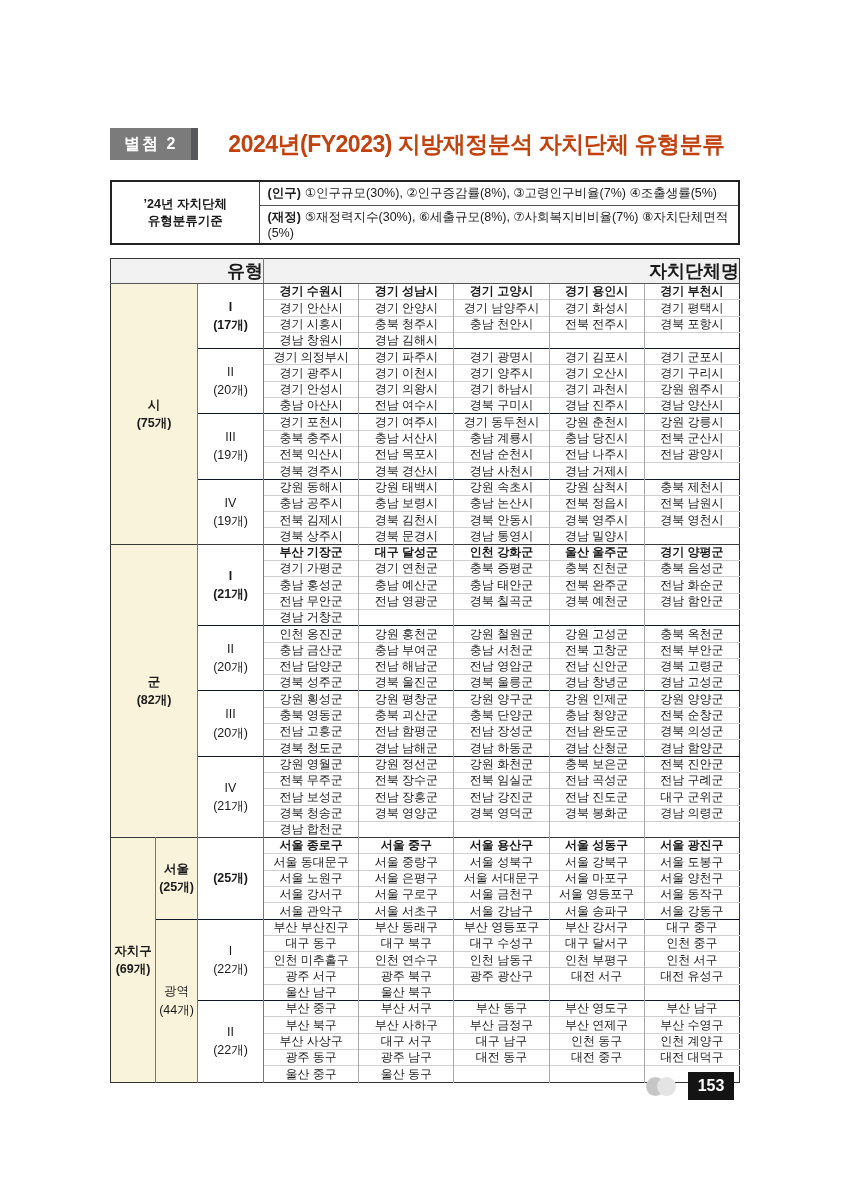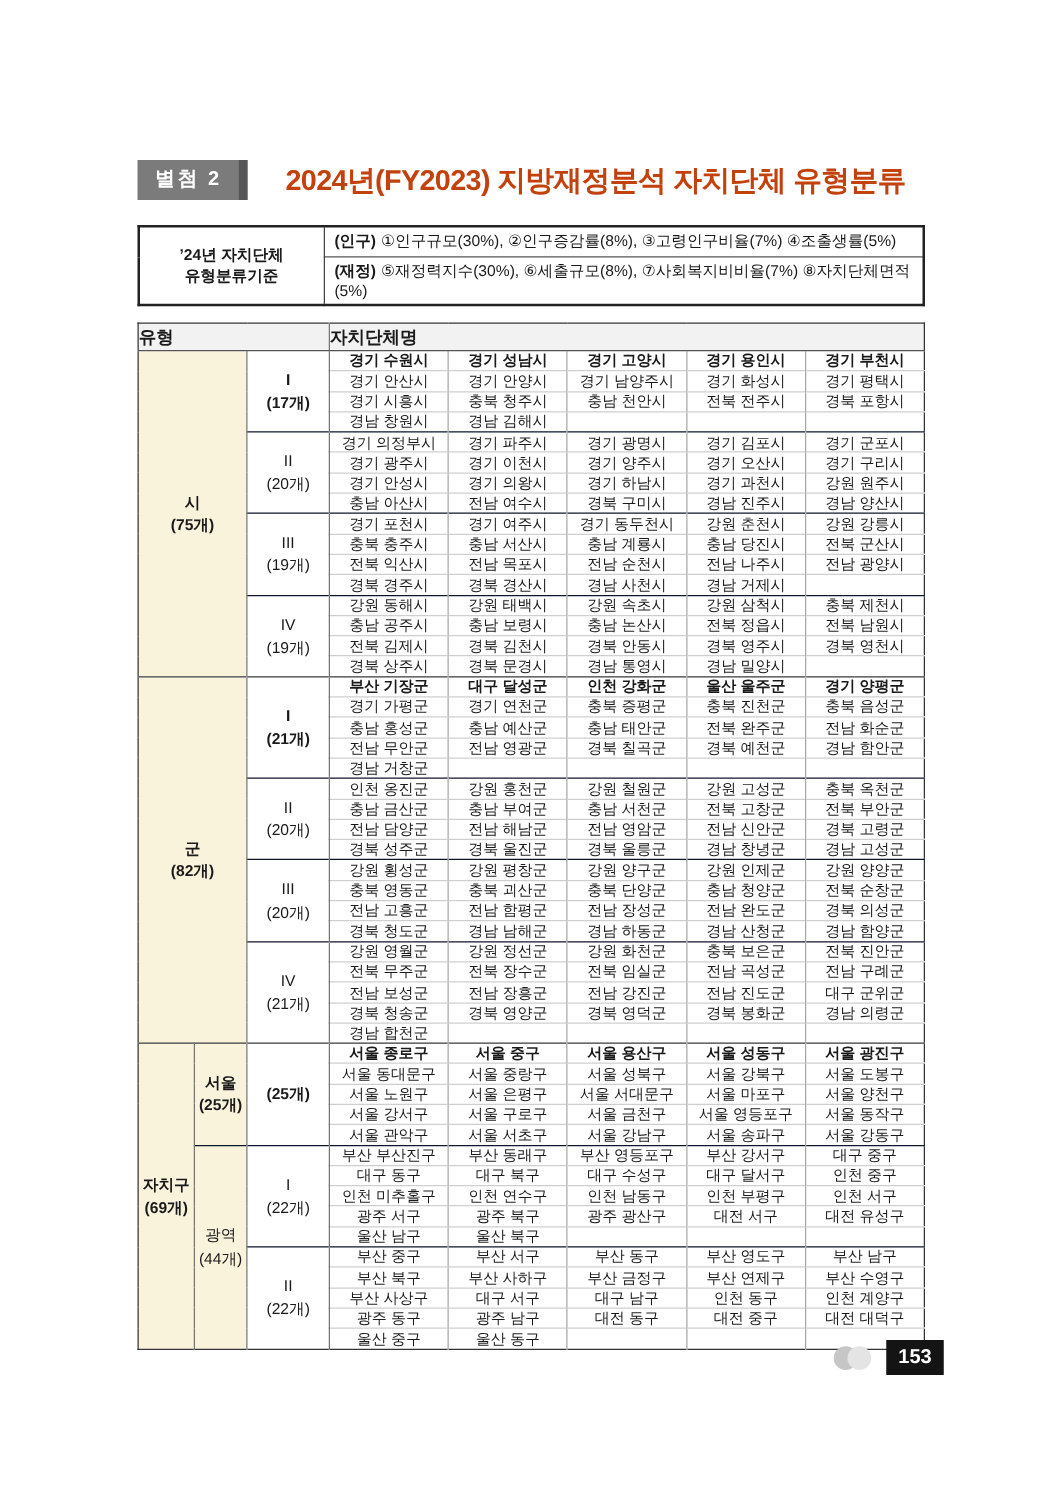--- a/index.html
+++ b/index.html
@@ -31,36 +31,36 @@
   .criteria .crit-row td.crit-text { padding:3px 8px; }
   .criteria .crit-row + .crit-row td { border-top:1px solid #555;margin-left:45px; }
   .crit-tag { font-weight:bold; margin-right:4px; }
 
   
   .bt {
     margin-top:13px; width:100%; border-collapse:collapse; table-layout:fixed;
     border:1.5px solid #333; font-size:12px;
   }
   .bt th {
-    height:22px; background:#f2f2f2; font-weight:bold; font-size:14px;
-    border-bottom:1.2px solid #555; text-align:left;
+    height:22px; background:#f2f2f2; font-weight:bold; font-size:18px;
+    border-bottom:1.2px solid #555; text-align:right;
   }
   .bt th.type-h { border-right:1px solid #777; }
   .bt td { height:16.3px; line-height:1.05; text-align:center; overflow:hidden; white-space:nowrap; }
   .group-cell, .subgroup-cell { background:#faf3dc; vertical-align:middle; border-right:1px solid #777; }
   .group-cell .cl, .subgroup-cell .cl, .subtype-cell .cl { display:block; line-height:1.45; font-size:12.5px; }
   .subtype-cell { background:#ffffff; vertical-align:middle; border-right:1px solid #777; }
   .name-cell { border-right:1px solid #a8a8a8; }
   .name-cell:last-child { border-right:none; }
   tr.section-start td { border-top:1.4px solid #3a3a3a;font-weight:bold; }
   tr.subgroup-start td, tr.subtype-start td { border-top:1px solid #0f172a; }
   tr.data-row td { border-top:1px solid #cfcfcf; }
 
   
-  .footer { position:absolute; left:125px; top:1072px; width:630px; height:30px; }
+  .footer { position:absolute; left:104px; top:1072px; width:630px; height:30px; }
   .footer-inner { position:absolute; right:0; top:0; display:flex; align-items:center; }
   .dot { width:19px; height:19px; border-radius:50%; }
   .dot1 { background:#c6c6c6; }
   .dot2 { background:#e4e4e4; margin-left:-8px; }
   .page-box {
     margin-left:12px; min-width:46px; height:28px; background:#141414;
     color:#ffffff; font-weight:bold; font-size:16px; text-align:center; line-height:28px;
     padding:0 6px;
   }
 </style>

